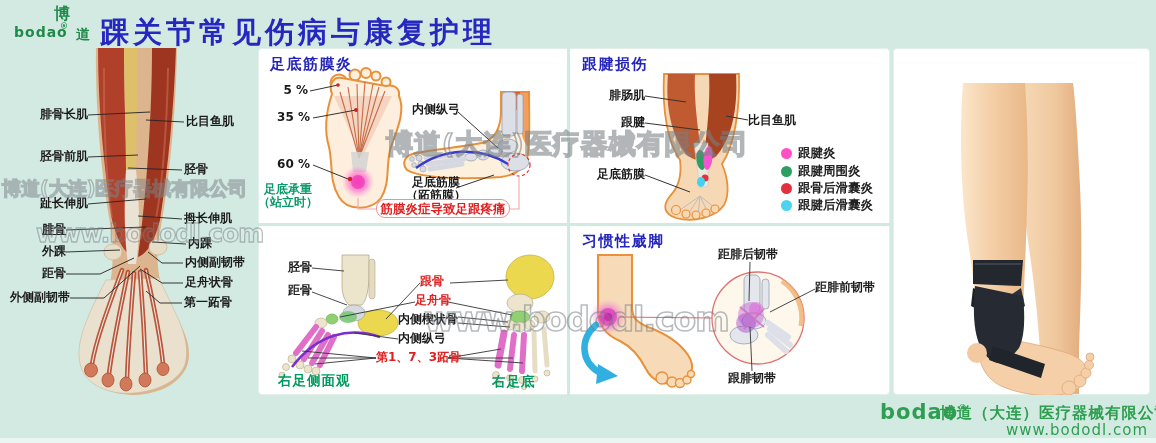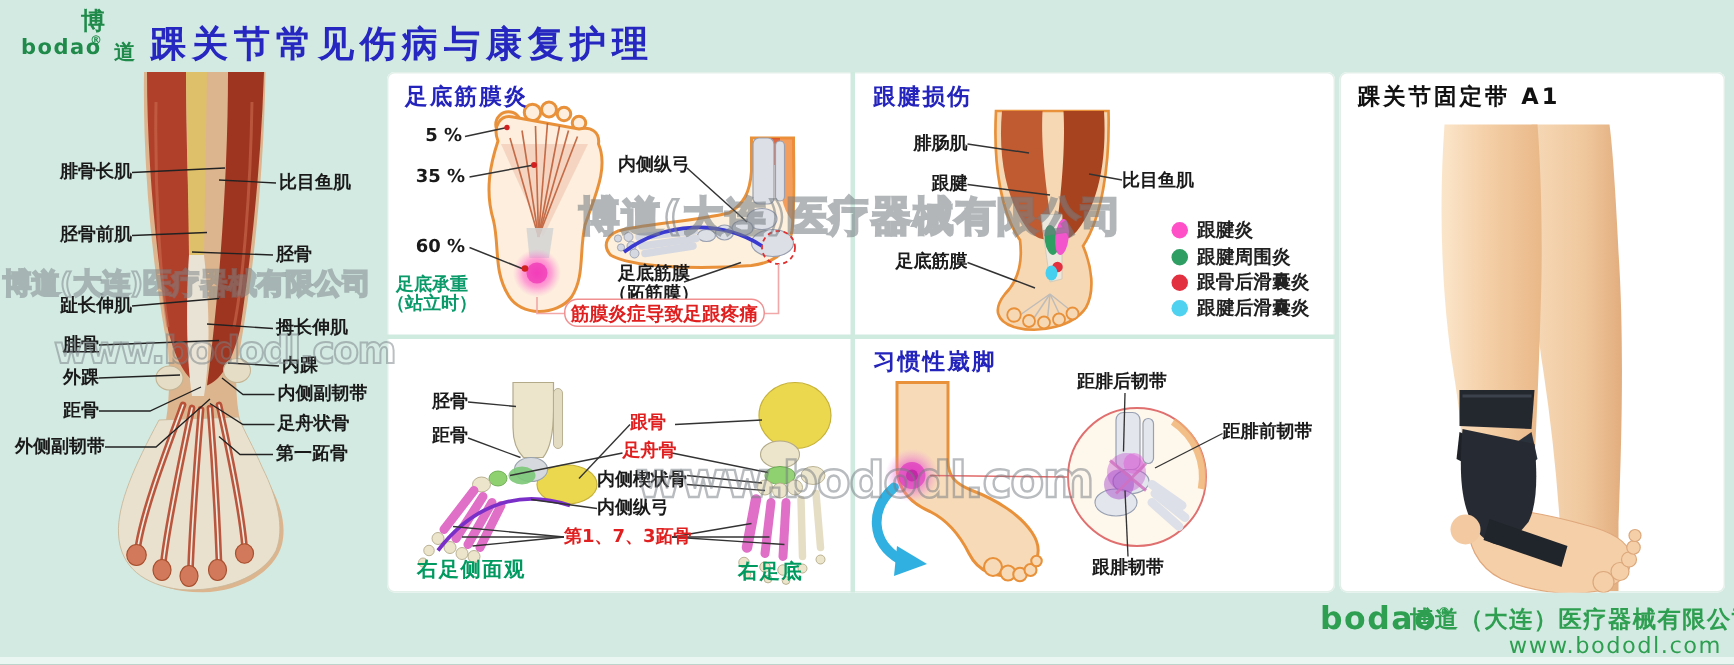--- a/index.html
+++ b/index.html
@@ -13,21 +13,21 @@
   .lbl.red{color:#e02020;}
   .lbl.green{color:#009a60;font-size:13.5px;font-weight:bold;letter-spacing:1px;}
   .lbl.teal{color:#0a9a6a;font-weight:bold;}
   .warnbox{position:absolute;border:1.5px solid #f09090;border-radius:9px;background:#fff;
            color:#e02020;font-size:12.5px;font-weight:bold;text-align:center;line-height:17px;white-space:nowrap;}
   .wm{position:absolute;font-weight:bold;white-space:nowrap;pointer-events:none;
       color:rgba(255,255,255,0.06);-webkit-text-stroke:1.3px rgba(120,128,132,0.5);}
   .legend-row{position:absolute;display:flex;align-items:center;gap:6px;}
   .legend-dot{width:11px;height:11px;border-radius:50%;flex:0 0 auto;}
   .legend-txt{font-size:12.5px;font-weight:600;color:#222;white-space:nowrap;}
-  .hdr-title{position:absolute;font-size:24px;font-weight:bold;color:#2626c0;letter-spacing:4px;white-space:nowrap;}
+  .hdr-title{position:absolute;font-size:29px;font-weight:bold;color:#2626c0;letter-spacing:4px;white-space:nowrap;}
   .logo-green{color:#1f8a4a;font-weight:bold;white-space:nowrap;}
   .ft-green{position:absolute;color:#2e9e50;white-space:nowrap;}
   svg{position:absolute;display:block;}
 </style>
 </head>
 <body>
 
 <div class="stage">
 
   <div class="abs" style="left:14px;top:4px;width:84px;height:42px;">
@@ -426,21 +426,20 @@
     <g>
       <path d="M80,212 L130,212 L128,238 L80,236 Z" fill="#23272e"></path>
       <path d="M82,216 L128,216" stroke="#3c424c" stroke-width="2"></path>
       <polygon points="80,240 130,262 126,282 78,258" fill="#1e2228"></polygon>
       <polygon points="128,240 82,272 86,292 132,258" fill="#2b313a"></polygon>
       <path d="M82,238 C80,262 80,284 88,300 C94,312 104,318 114,314 L126,300 C132,288 132,268 130,248 Z" fill="#262b33"></path>
       <circle cx="84" cy="305" r="10" fill="#f2c9a0"></circle>
       <polygon points="100,298 152,316 148,330 96,312" fill="#20242b"></polygon>
     </g>
   </svg>
-  <div class="lbl" style="left:905px;top:56px;font-size:15px;font-weight:bold;letter-spacing:2px;color:#111;">踝关节固定带  A1</div>
 
   <div class="wm" style="left:2px;top:176px;font-size:19px;">博道(大连)医疗器械有限公司</div>
   <div class="wm" style="left:36px;top:219px;font-size:25px;letter-spacing:-1px;">www.bododl.com</div>
   <div class="wm" style="left:386px;top:126px;font-size:27px;letter-spacing:1px;-webkit-text-stroke:1.6px rgba(115,122,128,0.55);">博道(大连)医疗器械有限公司</div>
   <div class="wm" style="left:424px;top:300px;font-size:33px;letter-spacing:-1px;-webkit-text-stroke:1.6px rgba(115,122,128,0.5);">www.bododl.com</div>
 
   <div class="ft-green" style="left:880px;top:400px;font-size:21px;font-weight:bold;letter-spacing:1px;"><span>bodao</span><sup style="font-size:9px;">®</sup></div>
   <div class="ft-green" style="left:940px;top:403px;font-size:15.5px;font-weight:600;letter-spacing:1px;">博道（大连）医疗器械有限公司</div>
   <div class="ft-green" style="right:8px;top:421px;font-size:15px;letter-spacing:1px;">www.bododl.com</div>
 

